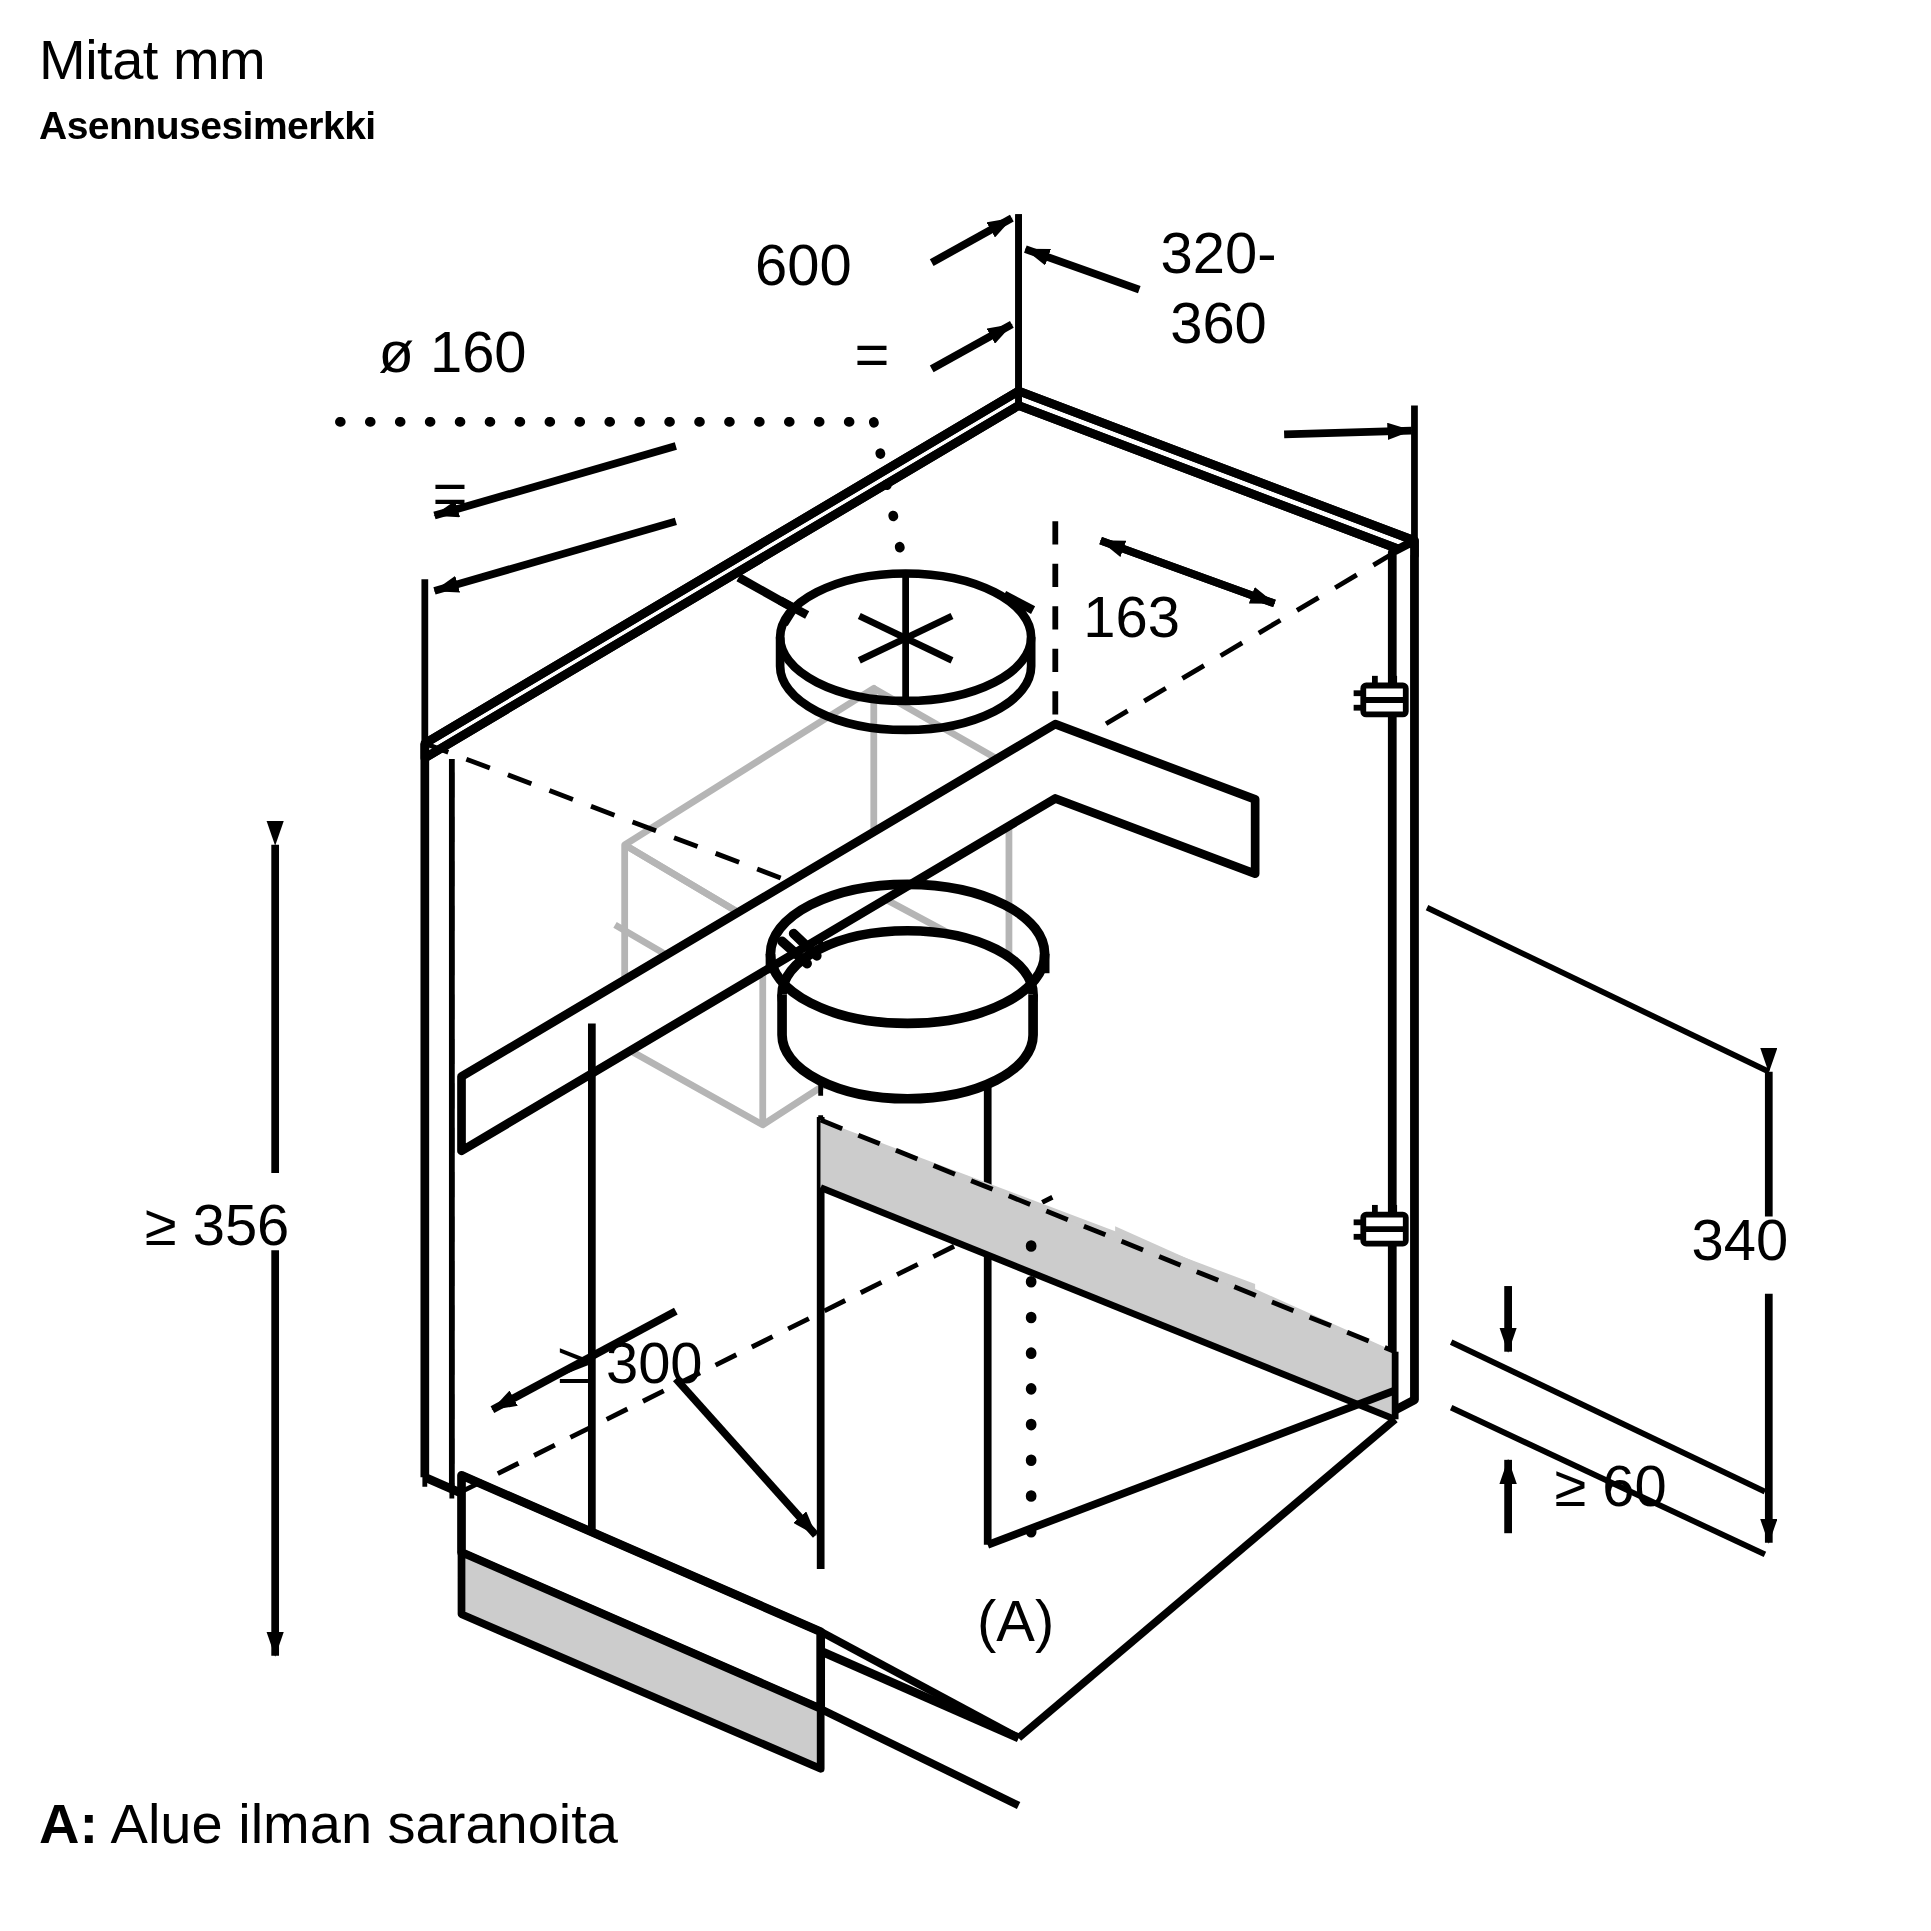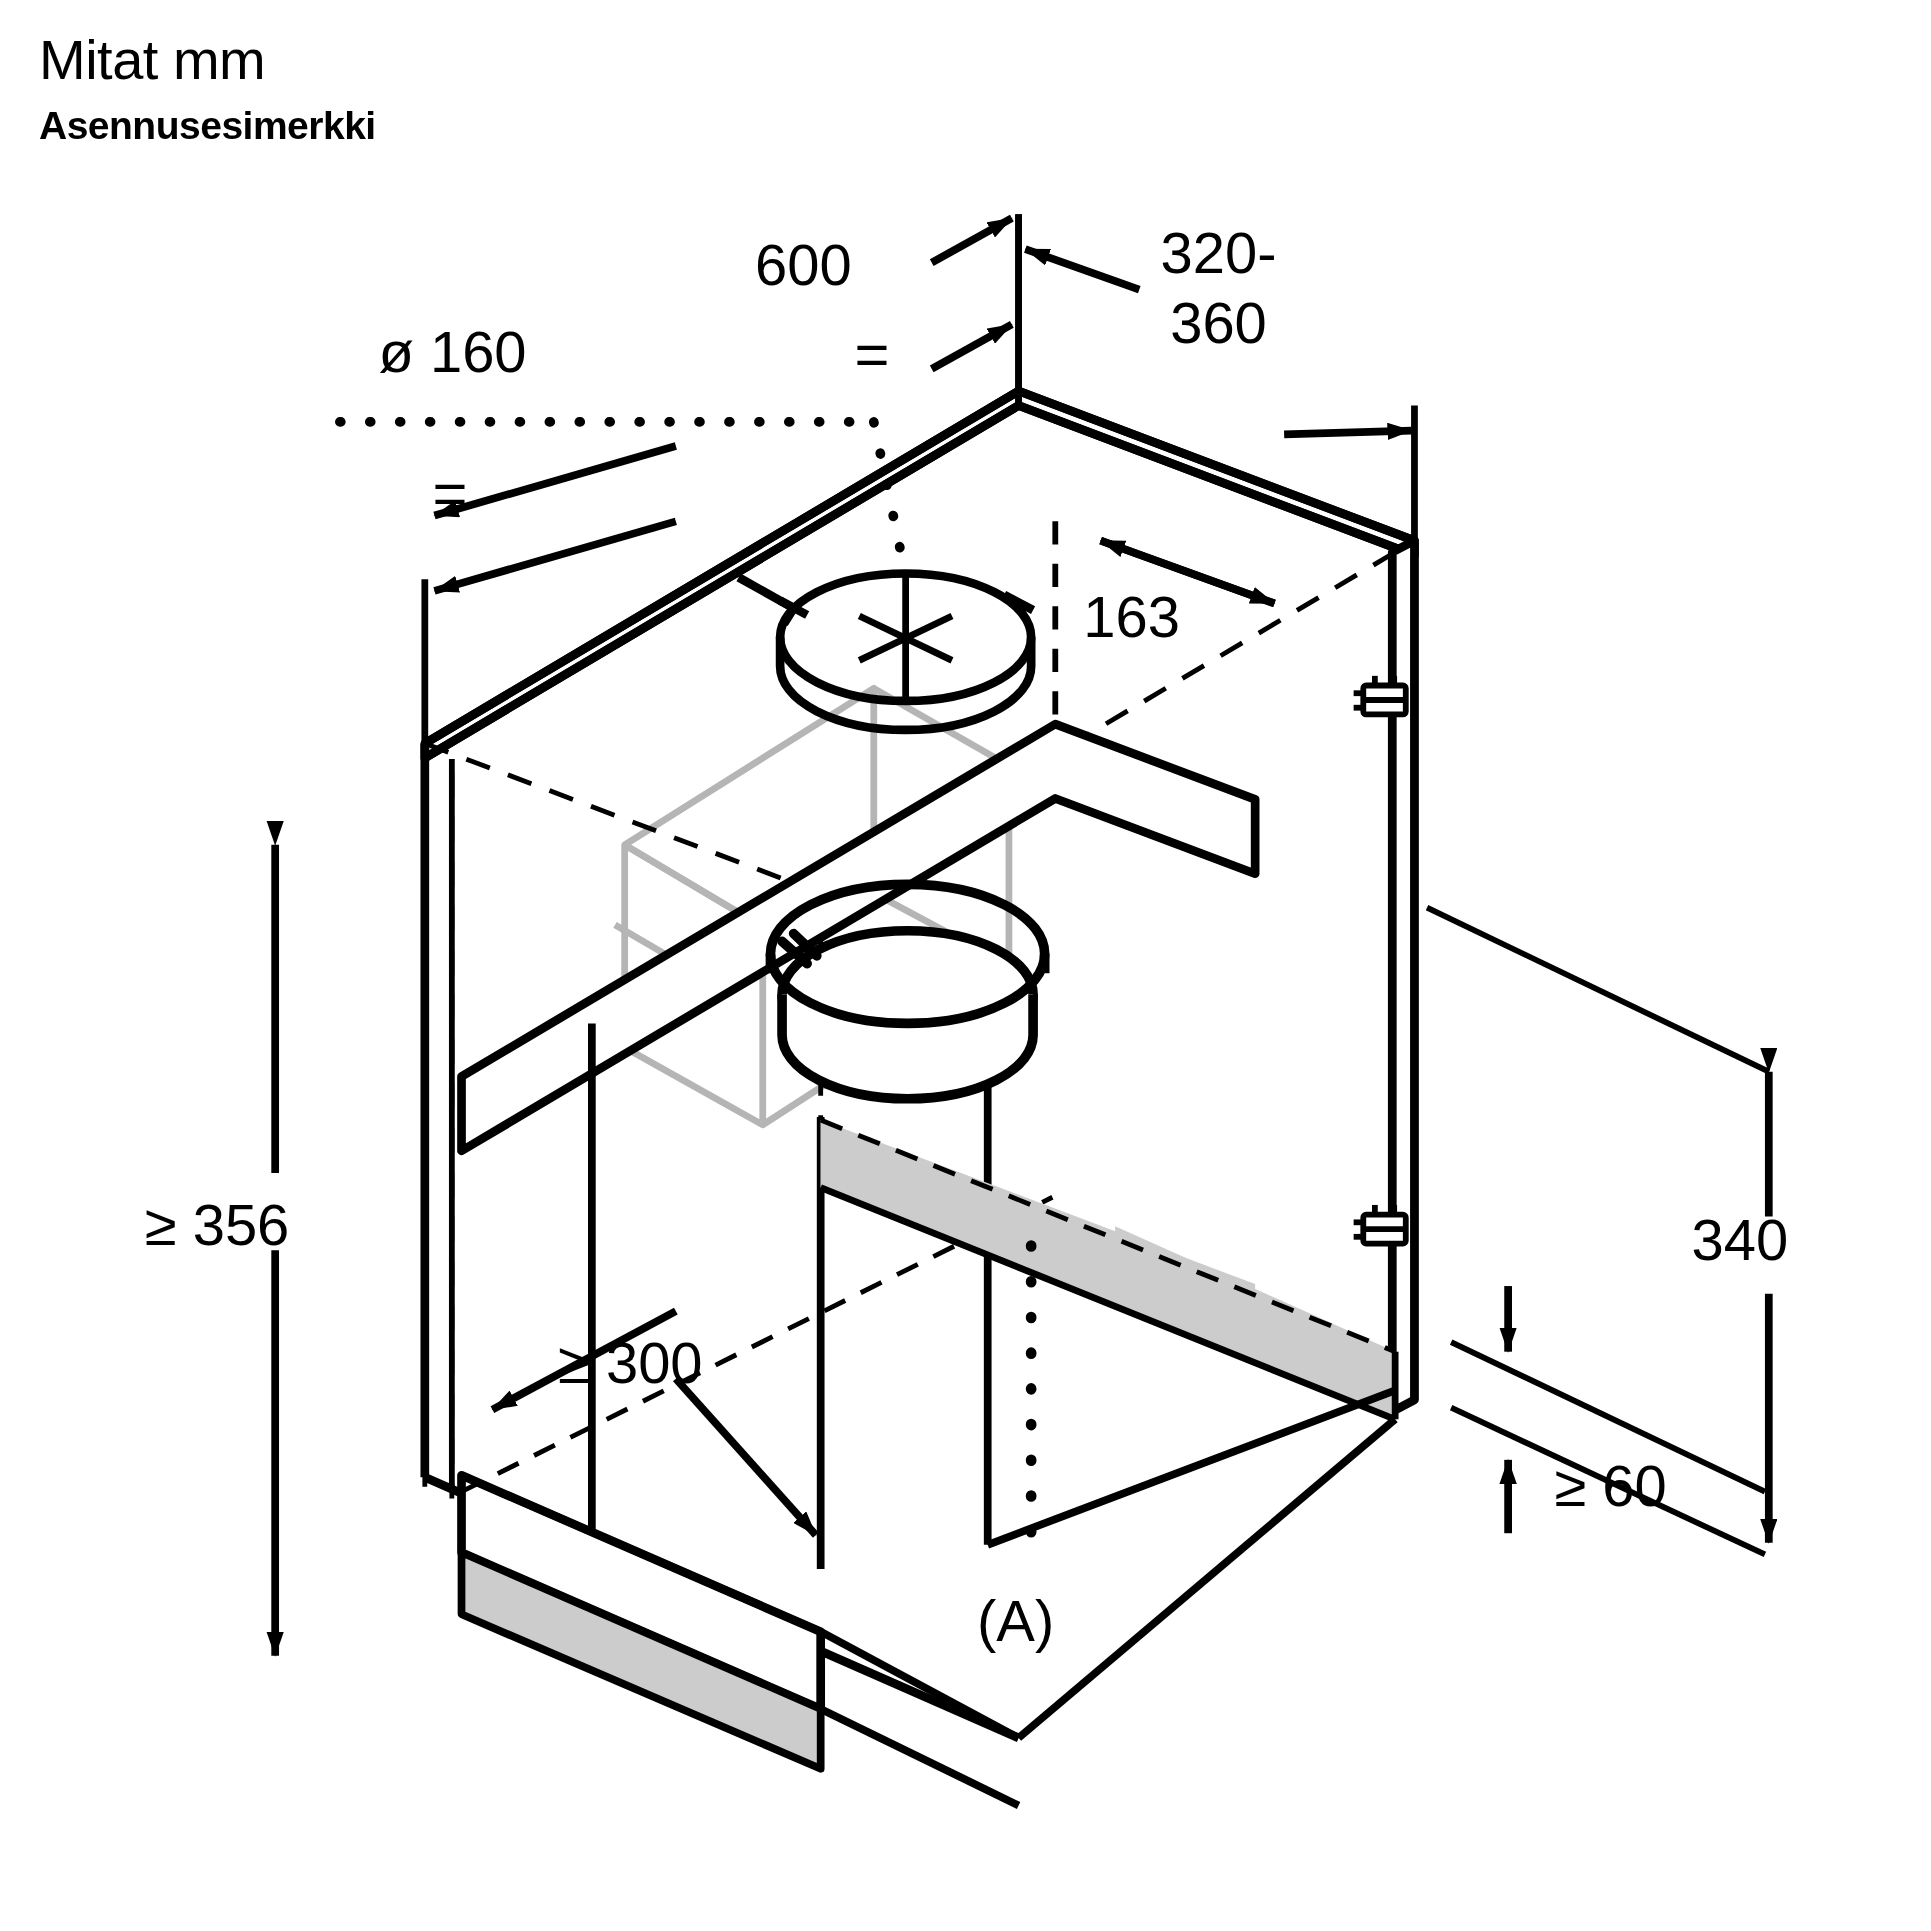--- a/index.html
+++ b/index.html
@@ -243,15 +243,19 @@
       <text class="dimtxt" x="1610" y="1560">≥ 60</text>
     </g>
 
     <g>
       <path d="M1068,1290 L1068,1620" stroke="#000" stroke-width="11" stroke-linecap="round" stroke-dasharray="1 36"></path>
       <text class="dimtxt" x="1012" y="1700">(A)</text>
     </g>
 
   </svg>
 
+  <div id="caption">
+    <b>A:</b>
+    <span>Alue ilman saranoita</span>
+  </div>
 
 </div>
 
 
 </body></html>

